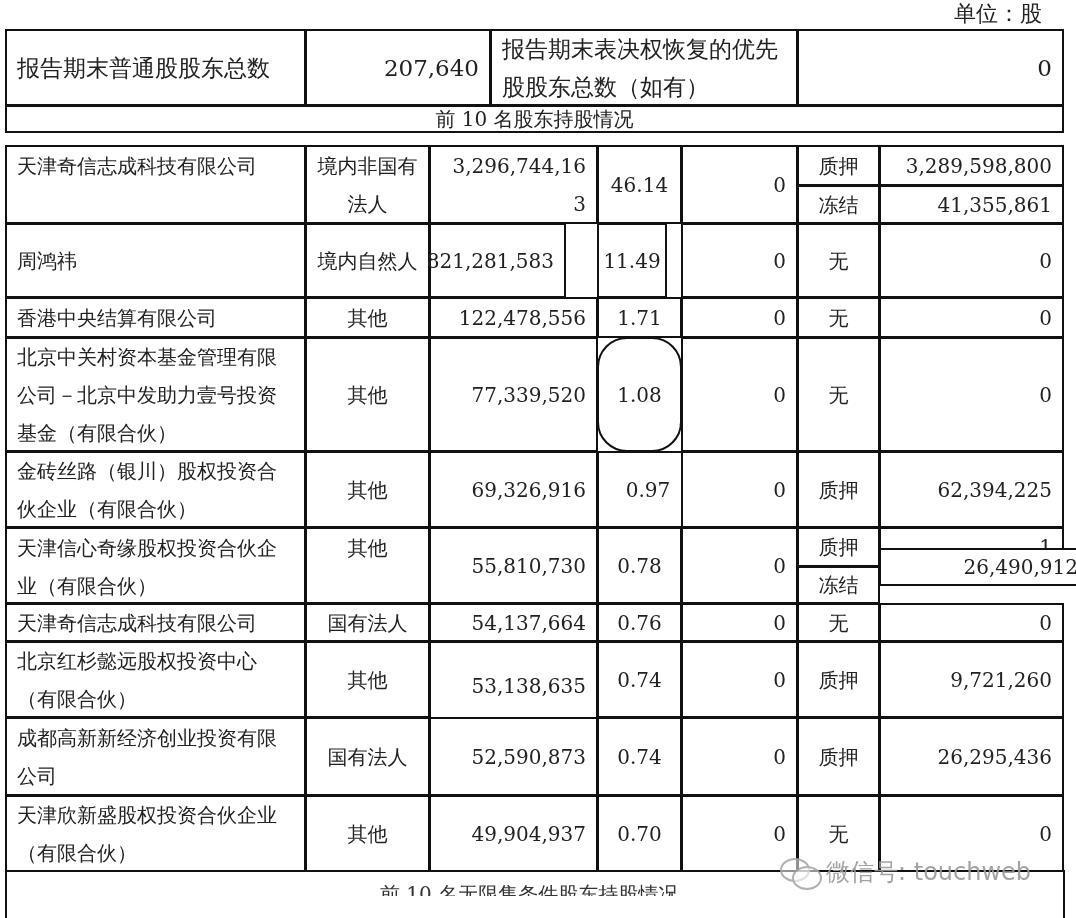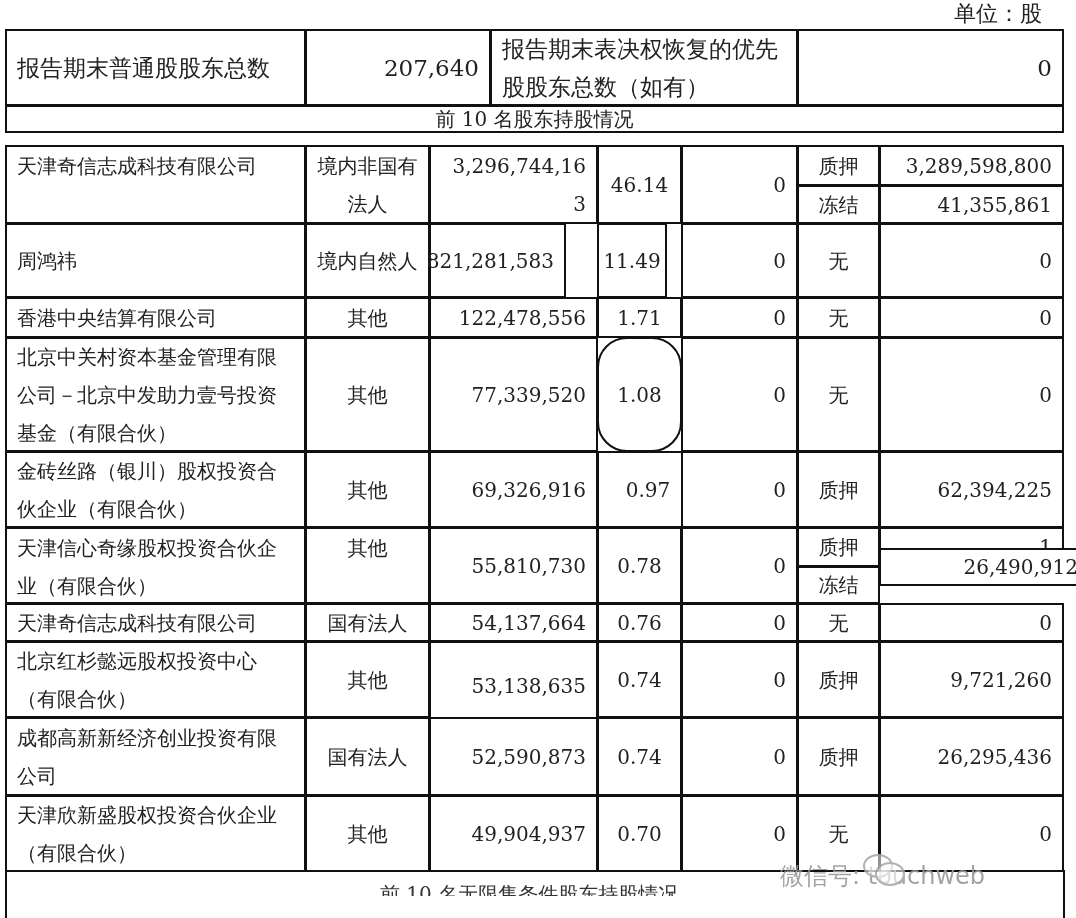--- a/index.html
+++ b/index.html
@@ -25,21 +25,20 @@
     .cell.right { justify-content: flex-end; text-align: right; }
     .cell span { display: block; }
     .hdr { font-size: 23px; line-height: 38px; }
     .wrapnum { word-break: break-all; }
     .watermark {
       position: absolute; left: 780px; top: 852px; height: 40px;
       display: flex; align-items: center; gap: 6px;
       font-family: "DejaVu Sans", "Liberation Sans", sans-serif;
       font-size: 24px; color: #9a9a9a; opacity: 0.9;
       z-index: 5;
-      flex-direction: column;
     }
     .wm-icon { width: 40px; height: 32px; position: relative; }
     .wm-icon .b1 {
       position: absolute; left: 0; top: 2px; width: 26px; height: 20px;
       border: 2px solid #aaa; border-radius: 50%; background: rgba(255,255,255,0.6);
     }
     .wm-icon .b2 {
       position: absolute; left: 12px; top: 10px; width: 26px; height: 20px;
       border: 2px solid #aaa; border-radius: 50%; background: rgba(255,255,255,0.6);
     }

